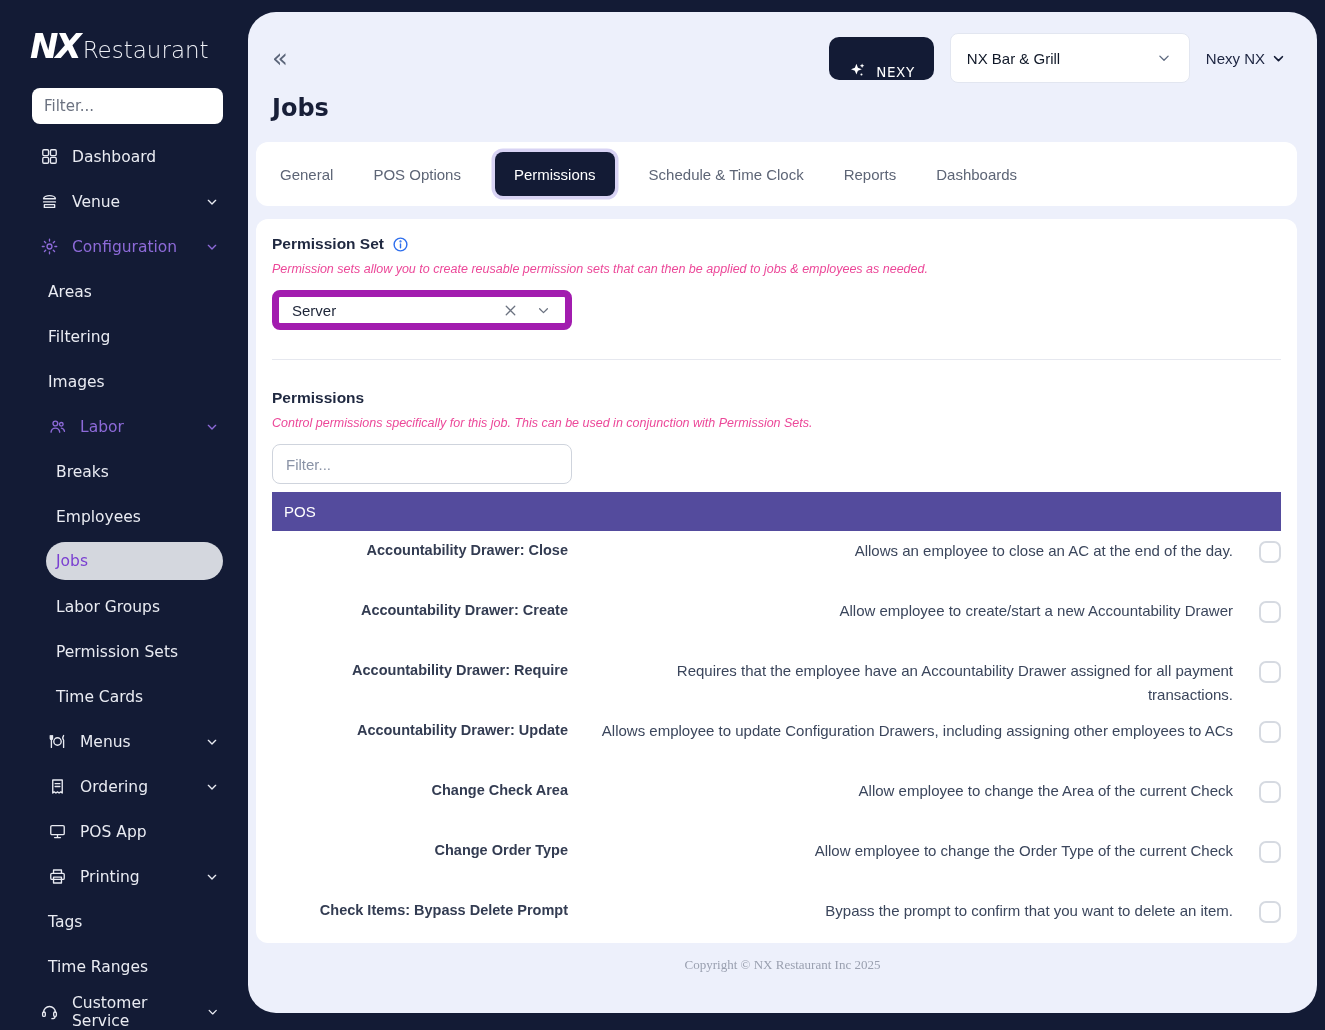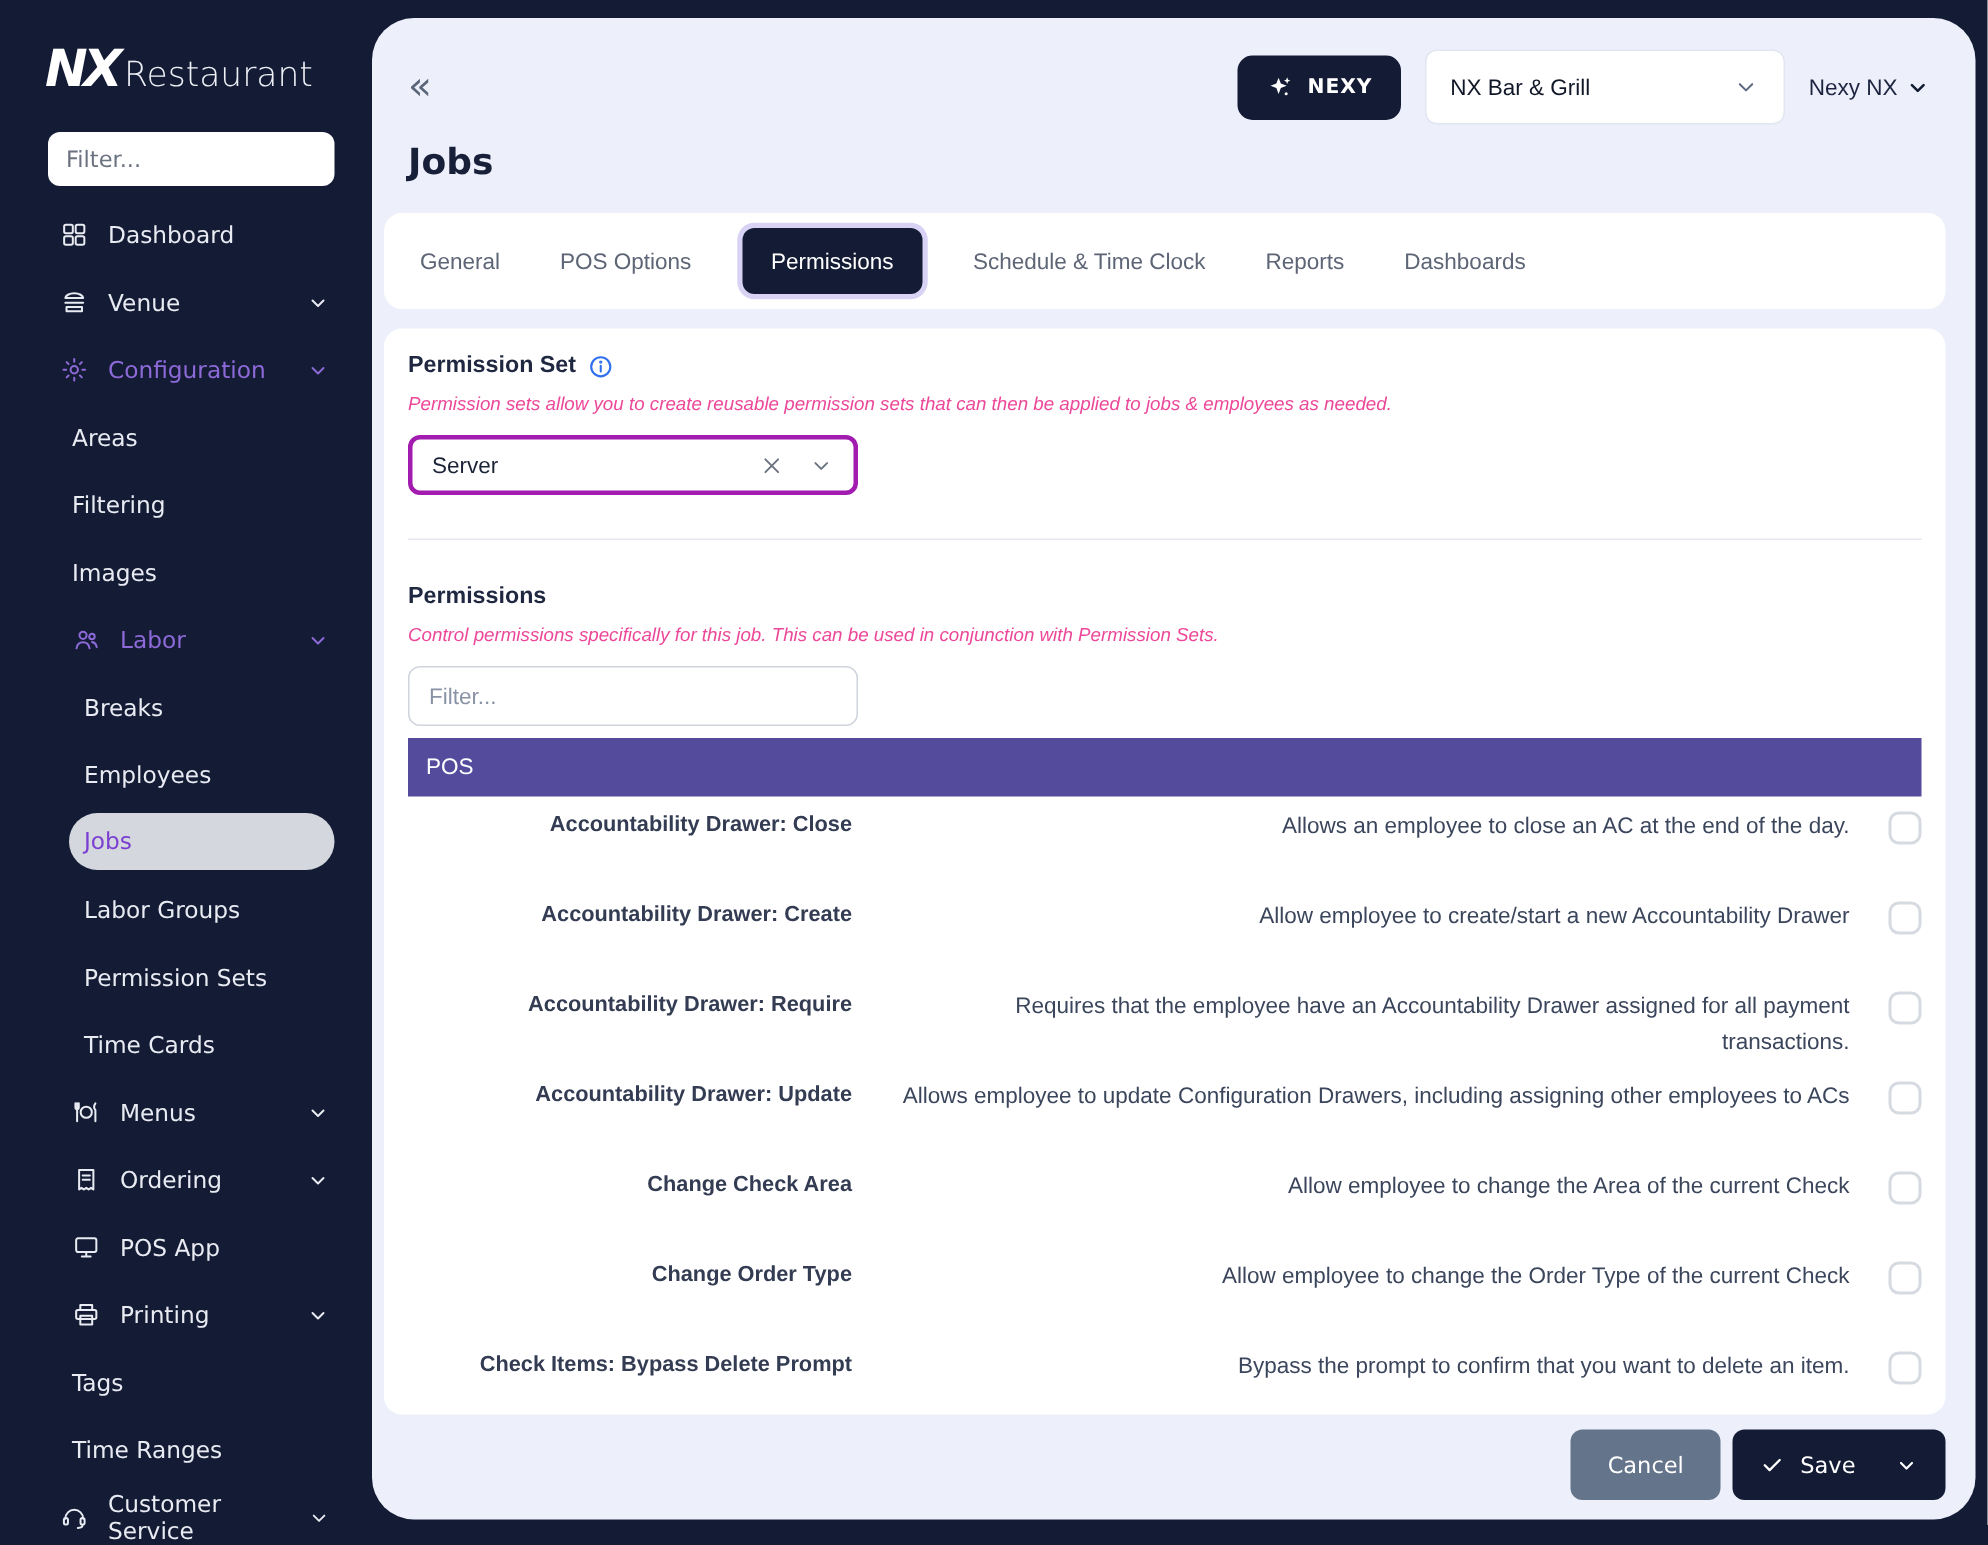--- a/index.html
+++ b/index.html
@@ -44,22 +44,22 @@
   .main {
     position:absolute; left:248px; top:12px; width:1069px; height:1001px;
     background:var(--panel-bg,#edf0fb); border-radius:28px;
     font-family:"Liberation Sans", sans-serif; overflow:hidden;
   }
   .topbar { display:flex; align-items:center; justify-content:space-between; padding:21px 30px 0 18px; }
   .collapse-btn { background:none; border:none; font-size:26px; line-height:1; color:#5b6579; cursor:pointer; font-family:"DejaVu Sans",sans-serif; padding:4px 6px; }
   .top-right { display:flex; align-items:center; gap:16px; }
   .nexy-btn {
     background:var(--dark,#131b35); color:#fff; border:none; border-radius:10px;
-    height:43px; padding:0 19px; display:flex; align-items:center; gap:9px;
-    font-family:"DejaVu Sans",sans-serif; font-weight:700; font-size:13.5px; letter-spacing:.6px; cursor:pointer;
+    height:43px; padding:0 19px; display:flex; align-items:flex-end; gap:9px;
+    font-family:"DejaVu Sans",sans-serif; font-weight:400; font-size:13.5px; letter-spacing:.6px; cursor:pointer;
   }
   .nexy-btn .bicon { width:19px; height:19px; display:inline-flex; }
   .venue-select {
     width:240px; height:50px; background:#fff; border:1px solid #e2e6f0; border-radius:8px;
     display:flex; align-items:center; padding:0 16px; font-size:15px; font-weight:500; color:#101828; cursor:pointer;
   }
   .venue-select .chev { margin-left:auto; width:18px; height:18px; color:#5f6b80; }
   .user-menu { display:flex; align-items:center; gap:5px; font-size:15px; color:#1c2440; cursor:pointer; font-weight:500; }
   .user-menu .chev { width:17px; height:17px; color:#131b35; }
   .chev svg, .bicon svg { width:100%; height:100%; }
@@ -78,21 +78,21 @@
 
   .content-card {
     margin:13px 20px 0 8px; height:724px; background:#fff; border-radius:12px;
     padding:16px 16px 0 16px; overflow:hidden;
   }
   .sec-heading { font-size:15.5px; font-weight:700; color:#1f2840; display:flex; align-items:center; gap:8px; }
   .info-ic { width:17px; height:17px; color:var(--info-blue,#2f6fed); display:inline-flex; }
   .info-ic svg { width:100%; height:100%; }
   .sec-desc { margin-top:9px; font-style:italic; font-size:12.5px; color:#ec4899; }
   .select-box {
-    margin-top:14px; width:300px; height:40px; border:3px solid #a21caf; border-radius:8px;
+    margin-top:14px; width:300px; height:40px; border:7px solid #a21caf; border-radius:8px;
     display:flex; align-items:center; padding:0 13px; font-size:15px; color:#1b2336; cursor:pointer; background:#fff;
   }
   .select-box .clear-x { margin-left:auto; width:17px; height:17px; color:#6b7280; cursor:pointer; }
   .select-box .chev { width:17px; height:17px; color:#6b7280; margin-left:16px; }
   .select-box .clear-x svg { width:100%; height:100%; }
   .divider { border:none; border-top:1px solid #e6e8ef; margin-top:29px; }
   .sec2 { margin-top:29px; }
   .perm-filter {
     display:block; margin-top:14px; width:300px; height:40px; border:1px solid #cfd4dd; border-radius:8px;
     padding:0 13px; font-size:15px; color:#1b2336; outline:none; font-family:"Liberation Sans",sans-serif;
@@ -384,27 +384,15 @@
           </div>
           <div class="perm-row">
             <div class="perm-name">Check Items: Bypass Delete Prompt</div>
             <div class="perm-desc">Bypass the prompt to confirm that you want to delete an item.</div>
             <div class="perm-check" role="checkbox" aria-checked="false"></div>
           </div>
         </div>
     </div>
   </section>
 
-  <div class="footer-actions">
-    <button class="btn-cancel">Cancel</button>
-    <button class="btn-save">
-      <span class="bicon"><svg viewBox="0 0 24 24" fill="none" stroke="currentColor" stroke-width="2.2" stroke-linecap="round" stroke-linejoin="round">
-            <path d="M5 12.5l4.5 4.5L19 7.5"></path>
-          </svg></span>
-      <span>Save</span>
-      <span class="chev"><svg viewBox="0 0 24 24" fill="none" stroke="currentColor" stroke-width="2.2" stroke-linecap="round" stroke-linejoin="round">
-            <path d="M6.5 9.5 12 15l5.5-5.5"></path>
-          </svg></span>
-    </button>
-  </div>
 
   <p class="copyright">Copyright © NX Restaurant Inc 2025</p>
 </main>
 
 </body></html>

